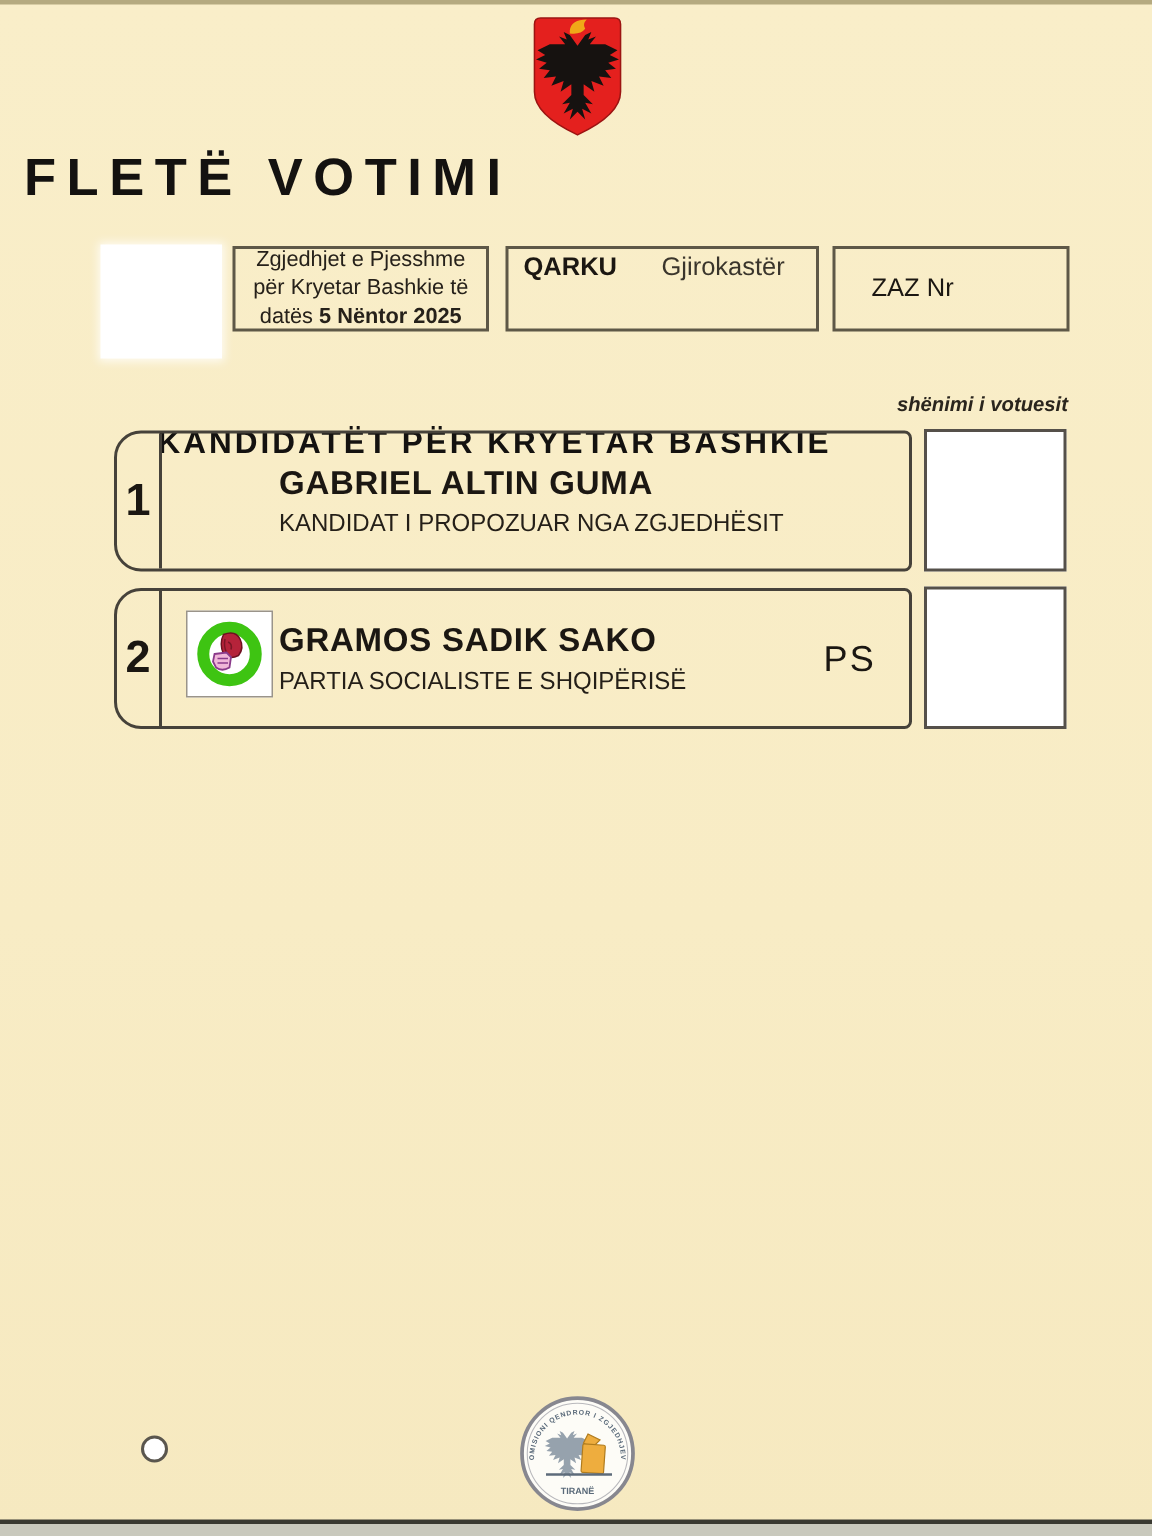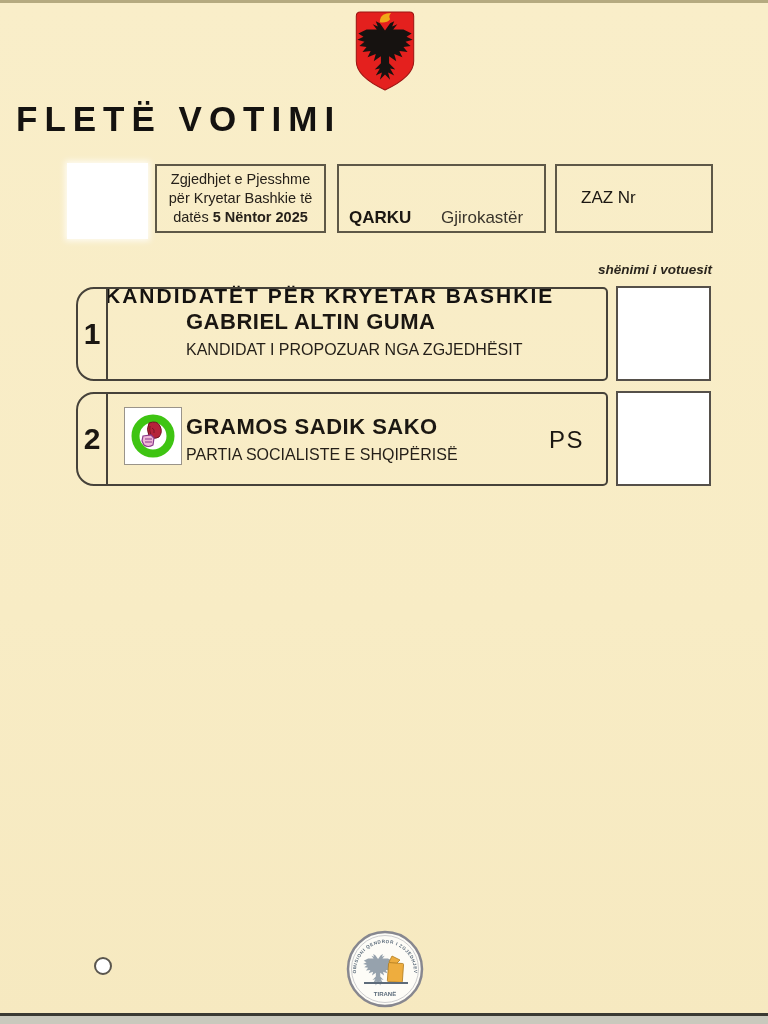--- a/index.html
+++ b/index.html
@@ -27,33 +27,33 @@
     font-size: 35px; font-weight: 900; letter-spacing: 7px;
     color: #141210;
   }
   
   .stamp-box {
     position: absolute; left: 67px; top: 163px; width: 81px; height: 76px;
     background: #ffffff;
     box-shadow: 0 0 6px 2px rgba(255,255,255,0.8);
   }
   .hdr-box {
-    position: absolute; top: 164px; height: 69px;
+    position: absolute; top: 164px; height: 57px;
     border: 2px solid #5e5847;
     background: transparent;
   }
   .election-info-box {
     left: 155px; width: 171px;
     display: flex; flex-direction: column; justify-content: center; align-items: center;
     font-size: 14.5px; line-height: 1.3; text-align: center; color: #26211a;
   }
   .election-info-box .date-strong { font-weight: 700; }
   .district-box {
     left: 337px; width: 209px;
-    display: flex; flex-direction: column; justify-content: flex-end;
+    display: flex; flex-direction: column; justify-content: flex-start;
     padding-left: 10px; font-size: 17px; line-height: 1.45;
   }
   .district-row { display: flex; }
   .district-row .lbl { font-weight: 800; width: 92px; }
   .district-row .val { font-weight: 400; color: #3a352c; }
   .zone-box {
     left: 555px; width: 158px;
     display: flex; flex-direction: column; justify-content: center;
     padding-left: 24px; font-size: 17px; line-height: 1.45; font-weight: 400;
   }

